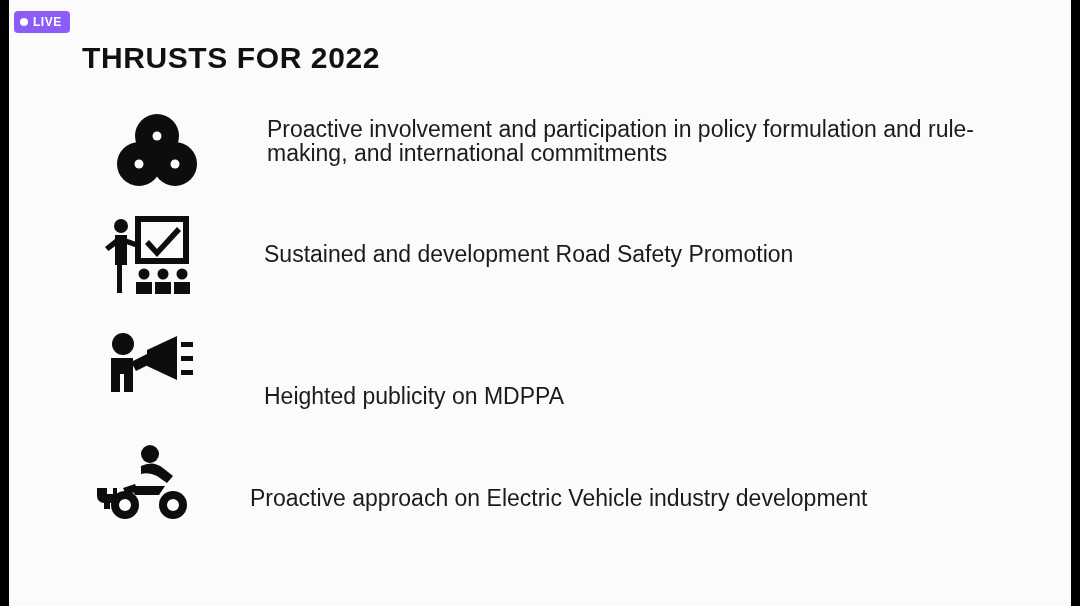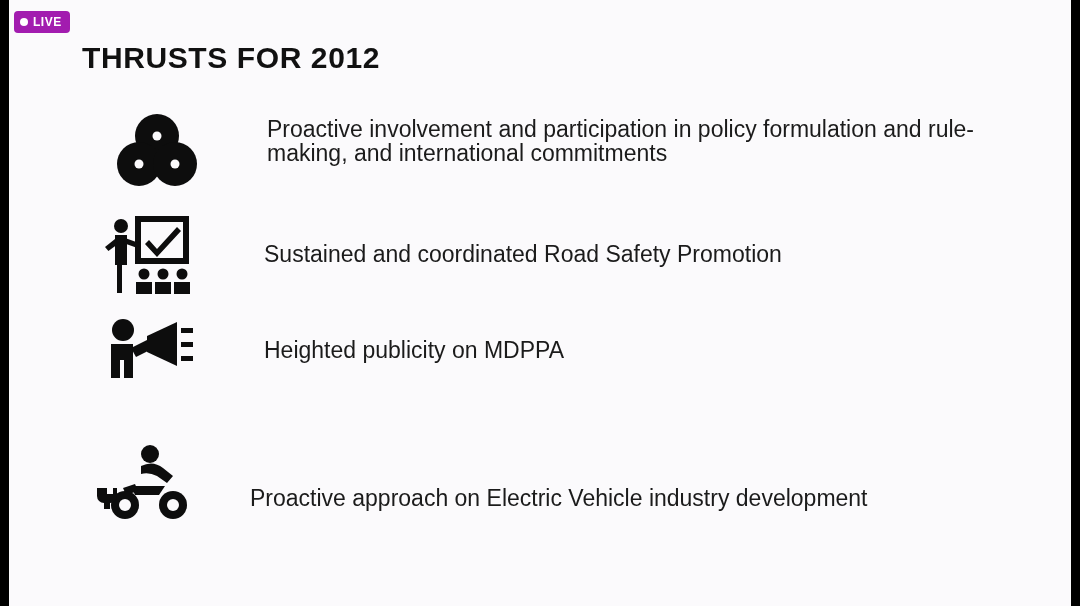--- a/index.html
+++ b/index.html
@@ -26,21 +26,21 @@
     width: 1062px;
     height: 606px;
     background: #fbfafc;
   }
   .live-badge {
     position: absolute;
     left: 14px;
     top: 11px;
     height: 22px;
     padding: 0 8px 0 6px;
-    background: #a21caf;
+    background: #8b5cf6;
     color: #ffffff;
     border-radius: 4px;
     display: flex;
     align-items: center;
     gap: 5px;
     font-size: 12px;
     font-weight: bold;
     letter-spacing: 0.5px;
     z-index: 5;
   }
@@ -81,34 +81,34 @@
   .row-text {
     font-size: 23px;
     line-height: 24px;
     color: #1b1b1b;
   }
   
   #row-0 { top: 8px;   left: 20px; width: 930px; }
   #row-0 .row-text { margin-left: 55px; margin-top: 9px; }
   #row-1 { top: 112px; left: 10px; width: 930px; }
   #row-1 .row-text { margin-left: 62px; margin-top: 30px; }
-  #row-2 { top: 214px; left: 8px;  width: 930px; }
+  #row-2 { top: 228px; left: 8px;  width: 930px; align-items: flex-end; }
   #row-2 .row-text { margin-left: 64px; margin-top: 24px; }
   #row-3 { top: 342px; left: 10px; width: 930px; }
   #row-3 .row-text { margin-left: 48px; margin-top: 44px; }
   svg { display: block; }
 </style>
 </head>
 <body>
 
 <div class="screen">
 
   <div class="slide">
 
-    <div class="slide-title">THRUSTS FOR 2012</div>
+    <div class="slide-title">THRUSTS FOR 2022</div>
 
     <div class="rows">
 
       <div class="row" id="row-0">
         <div class="row-icon">
           <svg width="86" height="82" viewBox="0 0 86 82">
             <g fill="#0d0d0d">
               <circle cx="43" cy="28" r="22"></circle>
               <circle cx="25" cy="56" r="22"></circle>
               <circle cx="61" cy="56" r="22"></circle>
@@ -139,21 +139,21 @@
 
               <circle cx="45" cy="62" r="5.5"></circle>
               <path d="M37 70 h16 v12 h-16z"></path>
               <circle cx="64" cy="62" r="5.5"></circle>
               <path d="M56 70 h16 v12 h-16z"></path>
               <circle cx="83" cy="62" r="5.5"></circle>
               <path d="M75 70 h16 v12 h-16z"></path>
             </g>
           </svg>
         </div>
-        <div class="row-text">Sustained and coordinated Road Safety Promotion</div>
+        <div class="row-text">Sustained and development Road Safety Promotion</div>
       </div>
 
       <div class="row" id="row-2">
         <div class="row-icon">
           <svg width="96" height="80" viewBox="0 0 96 80">
             <g fill="#0d0d0d">
 
               <circle cx="26" cy="16" r="11"></circle>
 
               <path d="M14 30 h22 v34 h-9 v-18 h-4 v18 h-9z"></path>

